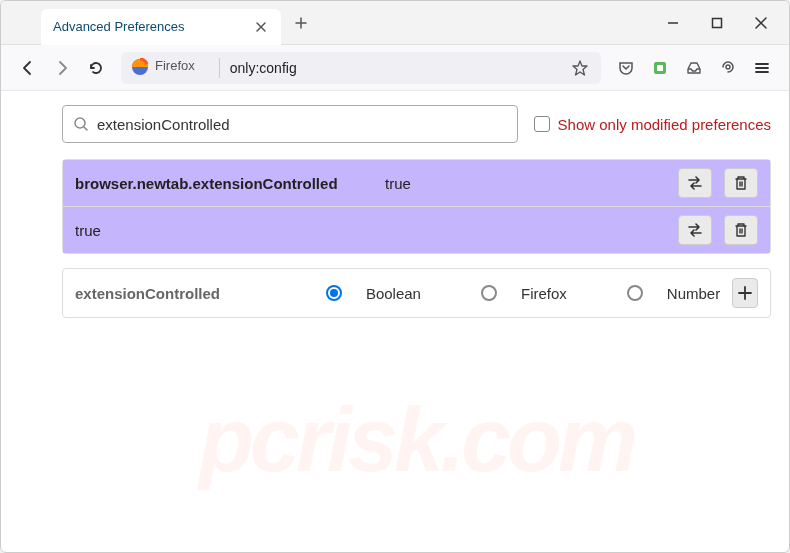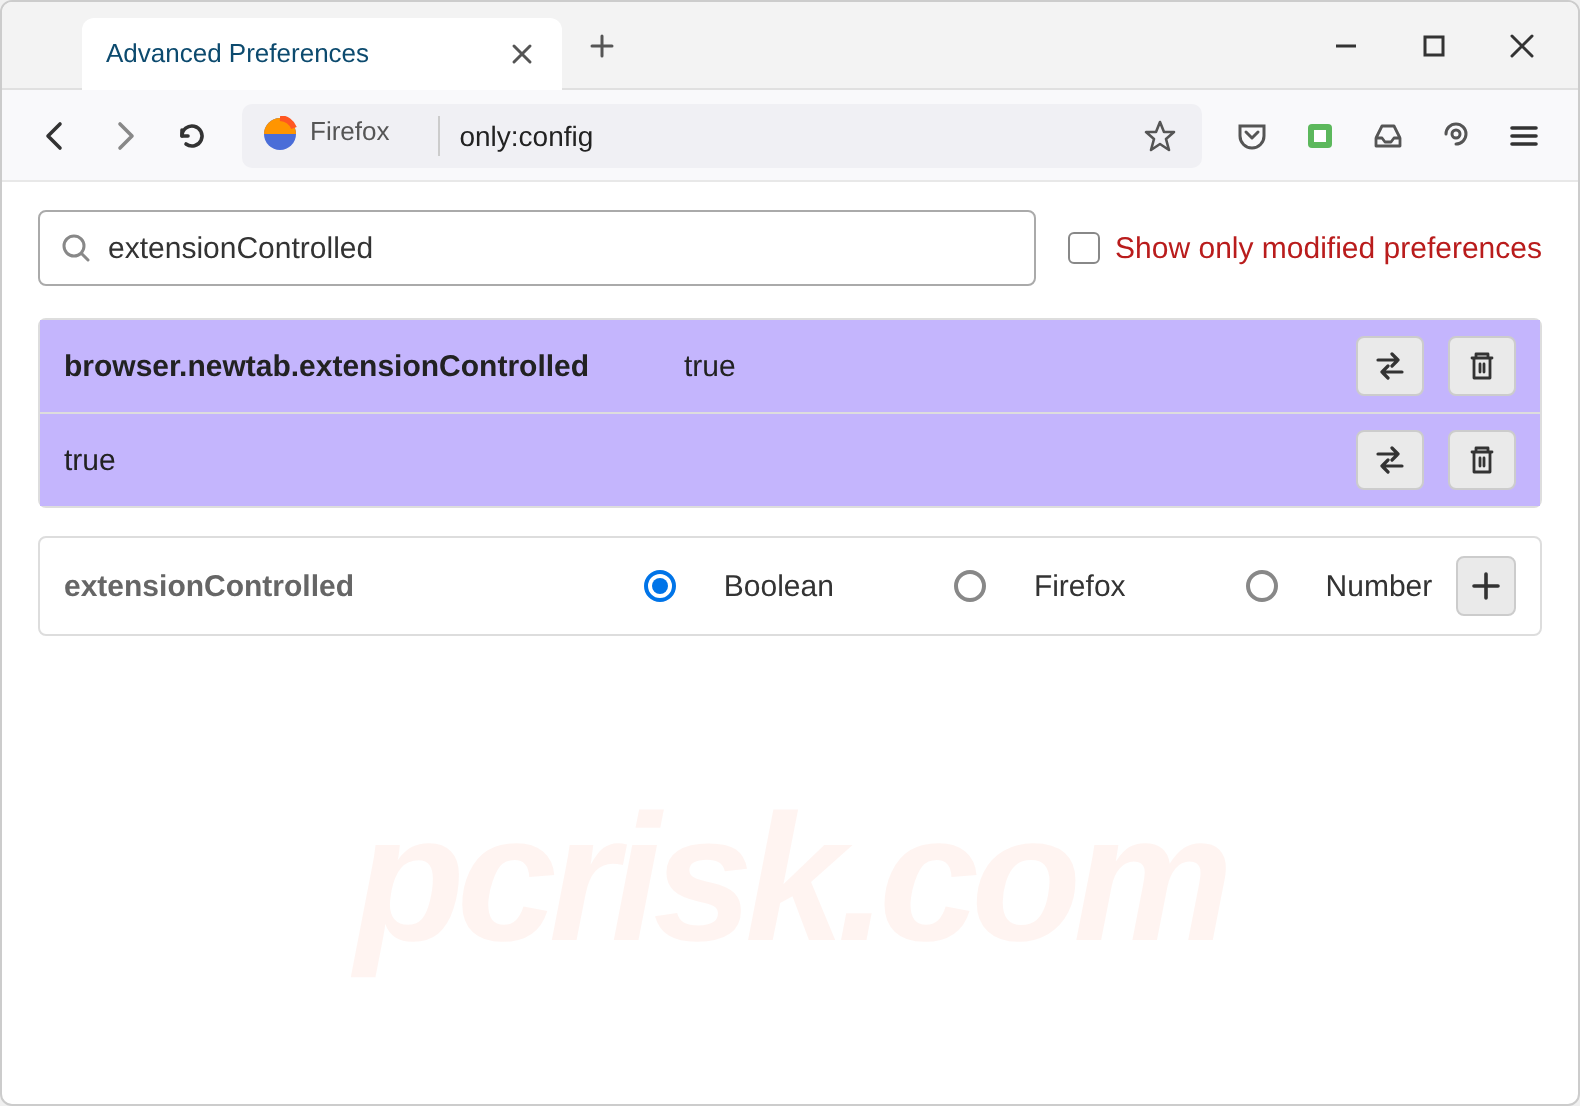--- a/index.html
+++ b/index.html
@@ -16,21 +16,21 @@
     
     .toolbar { height: 46px; background: #f9f9fb; display: flex; align-items: center; padding: 0 12px; gap: 4px; border-bottom: 1px solid #e8e8e8; }
     .nav-btn { width: 30px; height: 30px; display: flex; align-items: center; justify-content: center; cursor: pointer; border-radius: 4px; }
     .url-bar { flex: 1; height: 32px; background: #f0f0f4; border-radius: 5px; display: flex; align-items: center; padding: 0 10px; margin: 0 6px; }
     .firefox-label { display: flex; gap: 6px; font-size: 13px; color: #555; padding-right: 24px; border-right: 1px solid #ccc; height: 20px; }
     .firefox-icon { width: 18px; height: 18px; }
     .url-text { font-size: 14px; color: #222; padding-left: 10px; flex: 1; }
     .star-btn { width: 22px; height: 22px; display: flex; align-items: center; justify-content: center; cursor: pointer; }
     .toolbar-icon { width: 30px; height: 30px; display: flex; align-items: center; justify-content: center; cursor: pointer; border-radius: 4px; }
     
-    .content { flex: 1; padding: 14px 18px; overflow: auto; position: relative; }
+    .content { flex: 1; padding: 14px 18px; overflow: auto; position: relative; margin-left: 43px; }
     
     .search-row { display: flex; align-items: center; gap: 16px; margin-bottom: 16px; }
     .search-box { flex: 1; height: 38px; border: 1px solid #aaa; border-radius: 4px; display: flex; align-items: center; padding: 0 10px; }
     .search-input { flex: 1; border: none; outline: none; font-size: 15px; color: #333; }
     .modified-check { display: flex; align-items: center; gap: 8px; font-size: 15px; color: #b91c1c; }
     .checkbox { width: 16px; height: 16px; border: 1.5px solid #888; border-radius: 3px; cursor: pointer; }
     
     .pref-table { border: 1px solid #ddd; border-radius: 4px; }
     .pref-row { display: flex; align-items: center; min-height: 46px; padding: 8px 12px; border-bottom: 1px solid #ddd; background: #c4b5fd; }
     .pref-row:last-child { border-bottom: none; }

